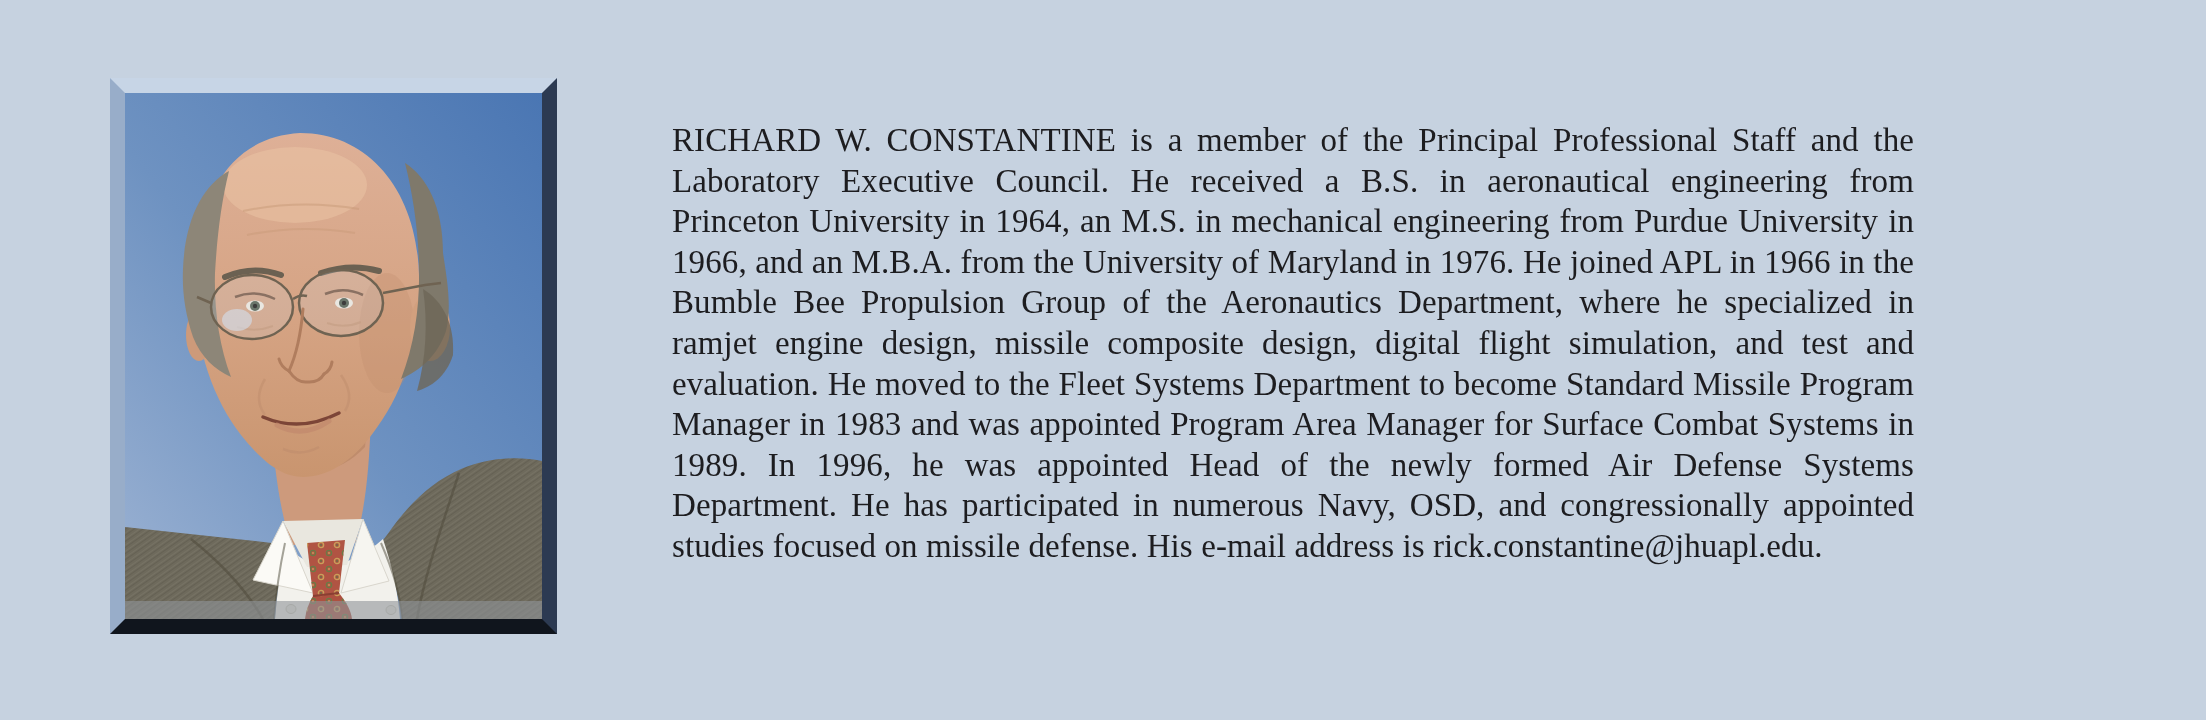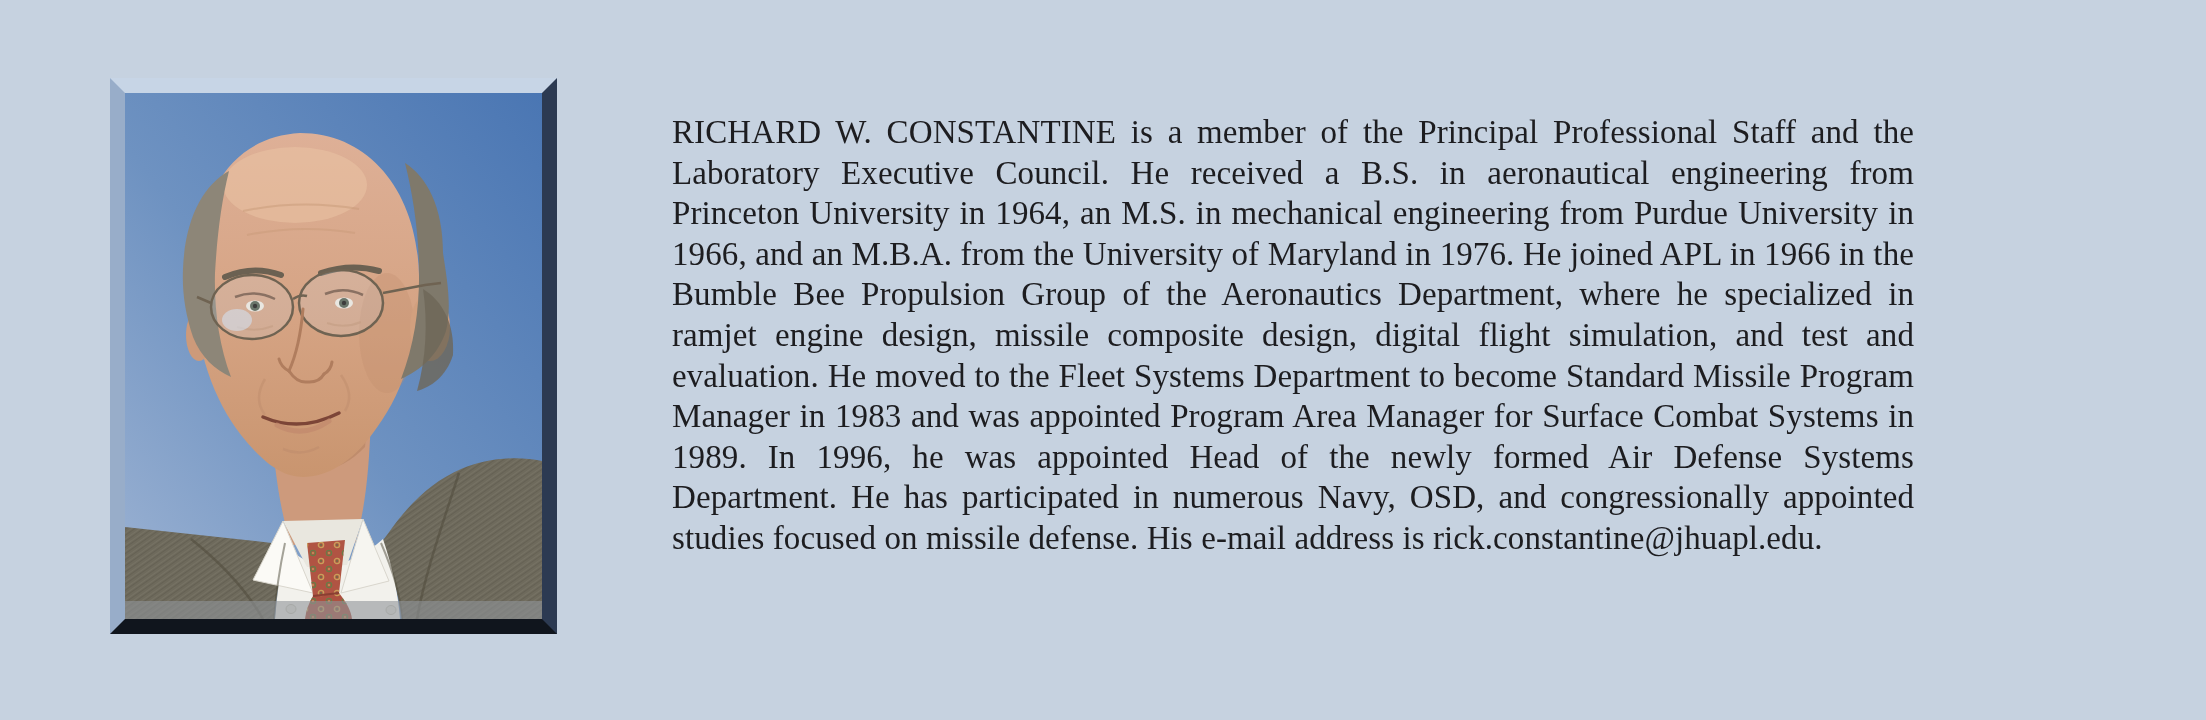--- a/index.html
+++ b/index.html
@@ -30,21 +30,21 @@
   .photo-frame .photo {
     position: absolute;
     left: 0; top: 0;
     width: 417px; height: 526px;
     display: block;
   }
 
   
   .bio-text {
     position: absolute;
-    left: 672px; top: 112px;
+    left: 672px; top: 120px;
     width: 1242px;
     margin: 0;
     font-size: 33px;
     line-height: 40.6px;
     text-align: justify;
     color: #1d1d20;
     letter-spacing: 0.1px;
   }
   .bio-name { white-space: nowrap; }
 </style>

